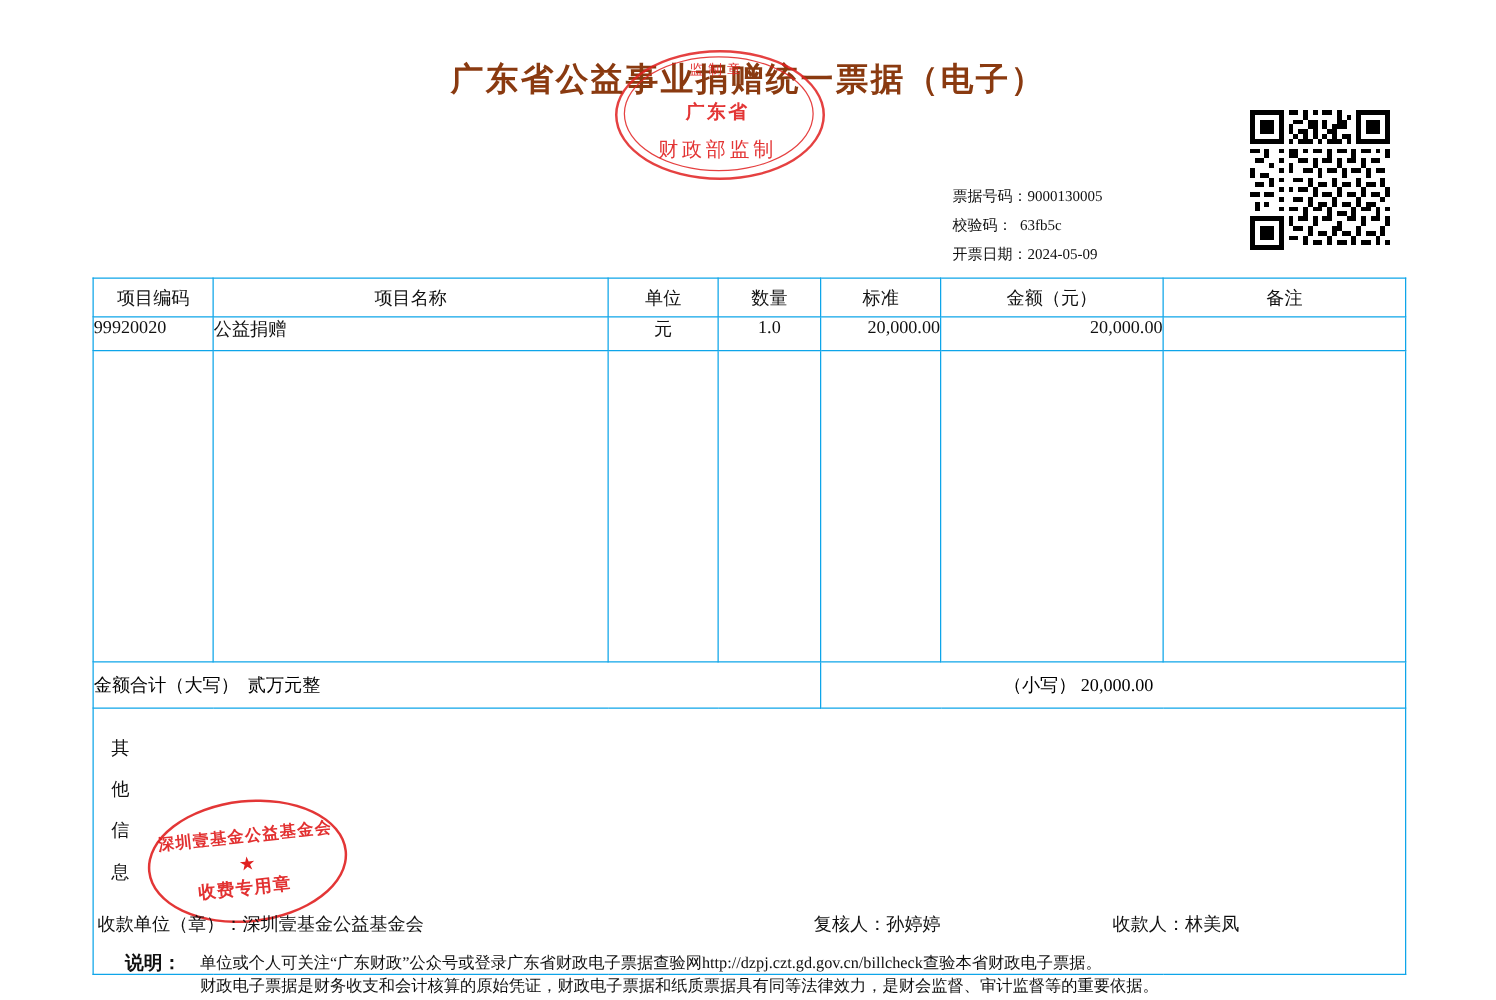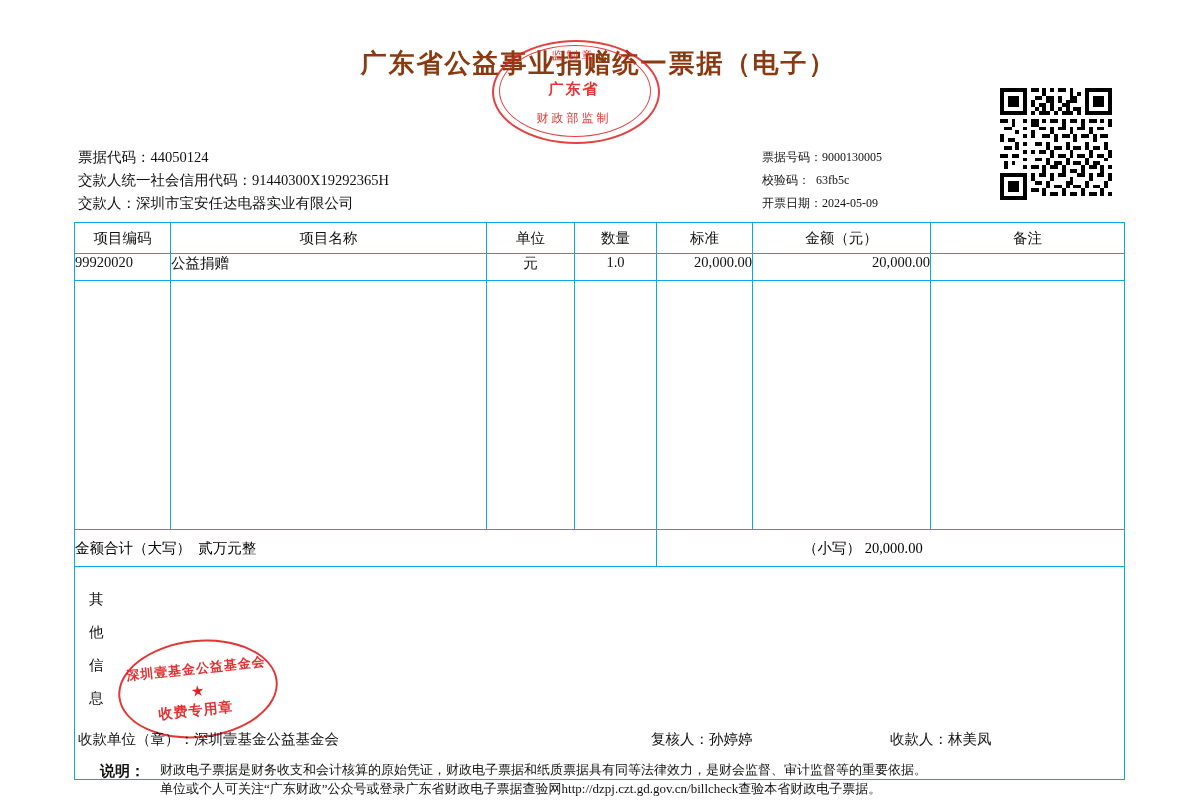--- a/index.html
+++ b/index.html
@@ -79,21 +79,21 @@
     font-weight: bold;
     letter-spacing: 2px;
     opacity: .9;
   }
   .stamp-top .s-arc-bottom {
     position: absolute;
     left: 0; top: 70px;
     width: 164px;
     text-align: center;
     color: #e02020;
-    font-size: 12px;
+    font-size: 16px;
     letter-spacing: 3px;
     opacity: .9;
   }
 
   
   .qr {
     position: absolute;
     left: 1000px;
     top: 88px;
     width: 112px;
@@ -436,31 +436,20 @@
           <rect x="16" y="26" width="1" height="2"></rect>
         <rect x="18" y="27" width="2" height="1"></rect>
           <rect x="21" y="26" width="1" height="2"></rect>
         <rect x="23" y="27" width="2" height="1"></rect>
           <rect x="26" y="26" width="1" height="2"></rect>
         <rect x="28" y="27" width="1" height="1"></rect>
       </g>
     </svg>
   </div>
 
-  <div class="hdr-left">
-    <div class="hdr-row">
-      <span class="hdr-label">票据代码：</span><span class="hdr-val mono">44050124</span>
-    </div>
-    <div class="hdr-row">
-      <span class="hdr-label">交款人统一社会信用代码：</span><span class="hdr-val mono">91440300X19292365H</span>
-    </div>
-    <div class="hdr-row">
-      <span class="hdr-label">交款人：</span><span class="hdr-val">深圳市宝安任达电器实业有限公司</span>
-    </div>
-  </div>
 
   <div class="hdr-right">
     <div class="hdr-row">
       <span class="hdr-label">票据号码：</span><span class="hdr-val mono">9000130005</span>
     </div>
     <div class="hdr-row">
       <span class="hdr-label">校验码：</span>&nbsp;&nbsp;<span class="hdr-val mono">63fb5c</span>
     </div>
     <div class="hdr-row">
       <span class="hdr-label">开票日期：</span><span class="hdr-val mono">2024-05-09</span>
@@ -539,18 +528,18 @@
       <span>复核人：</span><span>孙婷婷</span>
     </div>
     <div class="sig-cashier">
       <span>收款人：</span><span>林美凤</span>
     </div>
   </div>
 
   <div class="notes">
     <div class="notes-label">说明：</div>
     <div class="notes-body">
+      <div>单位或个人可关注“广东财政”公众号或登录广东省财政电子票据查验网http://dzpj.czt.gd.gov.cn/billcheck查验本省财政电子票据。</div>
       <div>财政电子票据是财务收支和会计核算的原始凭证，财政电子票据和纸质票据具有同等法律效力，是财会监督、审计监督等的重要依据。</div>
-      <div>单位或个人可关注“广东财政”公众号或登录广东省财政电子票据查验网http://dzpj.czt.gd.gov.cn/billcheck查验本省财政电子票据。</div>
     </div>
   </div>
 
 </div>
 
 </body></html>

